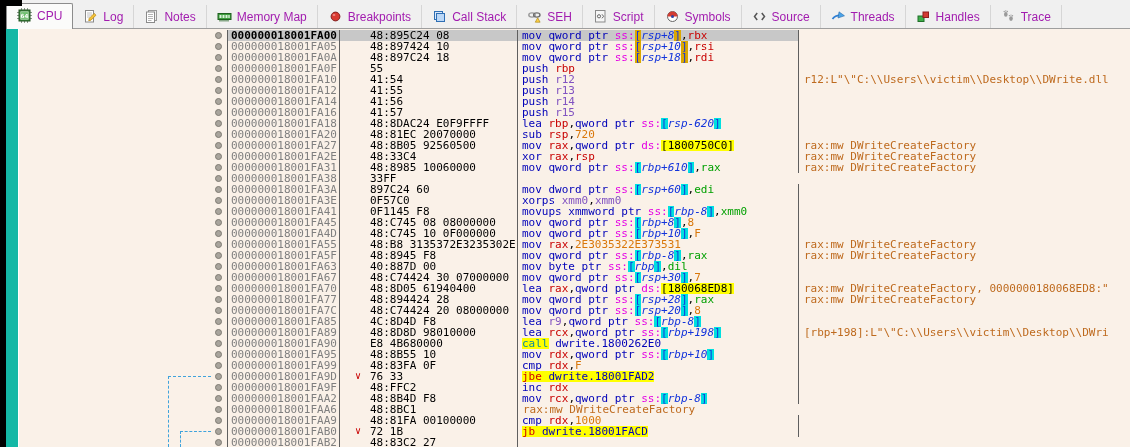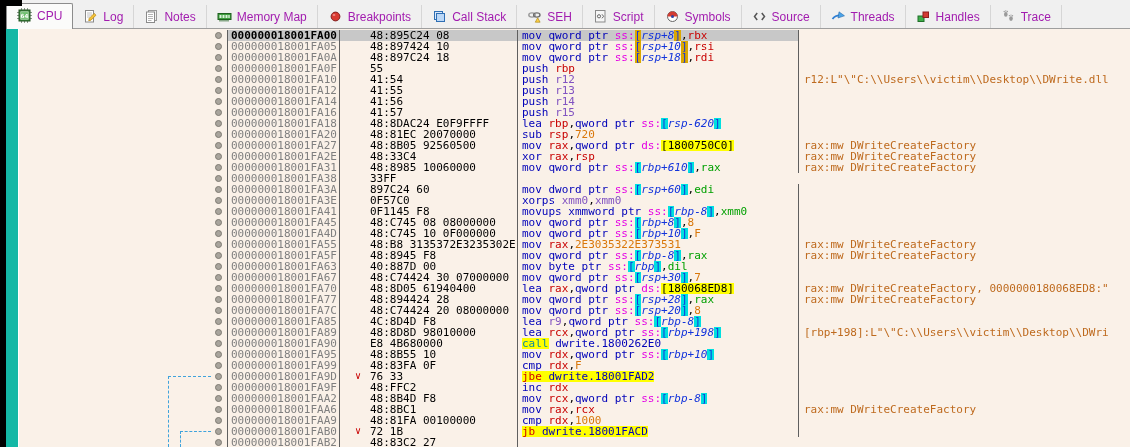--- a/index.html
+++ b/index.html
@@ -224,21 +224,21 @@
         <div class="row"><div class="c-ar"></div><div class="c-dot"><span class="dot"></span></div><div class="c-addr">000000018001FA77</div><div class="c-bytes"><span>48:894424 28</span></div><div class="c-dis"><span class="tk-mn">mov qword ptr </span><span class="tk-sg">ss:</span><span class="tk-cb">[</span><span class="tk-br">rsp+28</span><span class="tk-cb">]</span><span class="tk-pl">,</span><span class="tk-rg">rax</span></div><div class="c-com">rax:mw_DWriteCreateFactory</div></div>
         <div class="row"><div class="c-ar"></div><div class="c-dot"><span class="dot"></span></div><div class="c-addr">000000018001FA7C</div><div class="c-bytes"><span>48:C74424 20 08000000</span></div><div class="c-dis"><span class="tk-mn">mov qword ptr </span><span class="tk-sg">ss:</span><span class="tk-cb">[</span><span class="tk-br">rsp+20</span><span class="tk-cb">]</span><span class="tk-pl">,</span><span class="tk-nm">8</span></div><div class="c-com"></div></div>
         <div class="row"><div class="c-ar"></div><div class="c-dot"><span class="dot"></span></div><div class="c-addr">000000018001FA85</div><div class="c-bytes"><span>4C:8D4D F8</span></div><div class="c-dis"><span class="tk-mn">lea </span><span class="tk-rp">r9</span><span class="tk-pl">,</span><span class="tk-mn">qword ptr </span><span class="tk-sg">ss:</span><span class="tk-cb">[</span><span class="tk-br">rbp-8</span><span class="tk-cb">]</span></div><div class="c-com"></div></div>
         <div class="row"><div class="c-ar"></div><div class="c-dot"><span class="dot"></span></div><div class="c-addr">000000018001FA89</div><div class="c-bytes"><span>48:8D8D 98010000</span></div><div class="c-dis"><span class="tk-mn">lea </span><span class="tk-rr">rcx</span><span class="tk-pl">,</span><span class="tk-mn">qword ptr </span><span class="tk-sg">ss:</span><span class="tk-cb">[</span><span class="tk-br">rbp+198</span><span class="tk-cb">]</span></div><div class="c-com">[rbp+198]:L"\"C:\\Users\\victim\\Desktop\\DWri</div></div>
         <div class="row"><div class="c-ar"></div><div class="c-dot"><span class="dot"></span></div><div class="c-addr">000000018001FA90</div><div class="c-bytes"><span>E8 4B680000</span></div><div class="c-dis"><span class="tk-cm">call</span><span class="tk-pl"> </span><span class="tk-lb">dwrite.1800262E0</span></div><div class="c-com"></div></div>
         <div class="row"><div class="c-ar"></div><div class="c-dot"><span class="dot"></span></div><div class="c-addr">000000018001FA95</div><div class="c-bytes"><span>48:8B55 10</span></div><div class="c-dis"><span class="tk-mn">mov </span><span class="tk-rr">rdx</span><span class="tk-pl">,</span><span class="tk-mn">qword ptr </span><span class="tk-sg">ss:</span><span class="tk-cb">[</span><span class="tk-br">rbp+10</span><span class="tk-cb">]</span></div><div class="c-com"></div></div>
         <div class="row"><div class="c-ar"></div><div class="c-dot"><span class="dot"></span></div><div class="c-addr">000000018001FA99</div><div class="c-bytes"><span>48:83FA 0F</span></div><div class="c-dis"><span class="tk-mn">cmp </span><span class="tk-rr">rdx</span><span class="tk-pl">,</span><span class="tk-nm">F</span></div><div class="c-com"></div></div>
         <div class="row"><div class="c-ar"></div><div class="c-dot"><span class="dot"></span></div><div class="c-addr">000000018001FA9D</div><div class="c-bytes"><span class="vred">∨</span><span>76 33</span></div><div class="c-dis"><span class="tk-jc">jbe</span><span class="tk-yp"> </span><span class="tk-jl">dwrite.18001FAD2</span></div><div class="c-com"></div></div>
         <div class="row"><div class="c-ar"></div><div class="c-dot"><span class="dot"></span></div><div class="c-addr">000000018001FA9F</div><div class="c-bytes"><span>48:FFC2</span></div><div class="c-dis"><span class="tk-mn">inc </span><span class="tk-rr">rdx</span></div><div class="c-com"></div></div>
         <div class="row"><div class="c-ar"></div><div class="c-dot"><span class="dot"></span></div><div class="c-addr">000000018001FAA2</div><div class="c-bytes"><span>48:8B4D F8</span></div><div class="c-dis"><span class="tk-mn">mov </span><span class="tk-rr">rcx</span><span class="tk-pl">,</span><span class="tk-mn">qword ptr </span><span class="tk-sg">ss:</span><span class="tk-cb">[</span><span class="tk-br">rbp-8</span><span class="tk-cb">]</span></div><div class="c-com"></div></div>
-        <div class="row"><div class="c-ar"></div><div class="c-dot"><span class="dot"></span></div><div class="c-addr">000000018001FAA6</div><div class="c-bytes"><span>48:8BC1</span></div><div class="c-dis"><span class="tk-mn">mov </span><span class="tk-rr">rax</span><span class="tk-pl">,</span><span class="tk-rr">rcx</span></div><div class="c-com">rax:mw_DWriteCreateFactory</div></div>
+        <div class="row"><div class="c-ar"></div><div class="c-dot"><span class="dot"></span></div><div class="c-addr">000000018001FAA6</div><div class="c-bytes"><span>48:8BC1</span></div><div class="c-com">rax:mw_DWriteCreateFactory</div></div>
         <div class="row"><div class="c-ar"></div><div class="c-dot"><span class="dot"></span></div><div class="c-addr">000000018001FAA9</div><div class="c-bytes"><span>48:81FA 00100000</span></div><div class="c-dis"><span class="tk-mn">cmp </span><span class="tk-rr">rdx</span><span class="tk-pl">,</span><span class="tk-nm">1000</span></div><div class="c-com"></div></div>
         <div class="row"><div class="c-ar"></div><div class="c-dot"><span class="dot"></span></div><div class="c-addr">000000018001FAB0</div><div class="c-bytes"><span class="vred">∨</span><span>72 1B</span></div><div class="c-dis"><span class="tk-jc">jb</span><span class="tk-yp"> </span><span class="tk-jl">dwrite.18001FACD</span></div><div class="c-com"></div></div>
         <div class="row"><div class="c-ar"></div><div class="c-dot"><span class="dot"></span></div><div class="c-addr">000000018001FAB2</div><div class="c-bytes"><span>48:83C2 27</span></div><div class="c-com"></div></div>
       </div>
     <div id="jumplines">
         <div class="jl-h" style="left: 149px; top: 347px; width: 43px;"></div>
         <div class="jl-v" style="left: 149px; top: 347px; height: 71px;"></div>
         <div class="jl-h" style="left: 161px; top: 402px; width: 31px;"></div>
         <div class="jl-v" style="left: 161px; top: 402px; height: 16px;"></div>
       </div>

